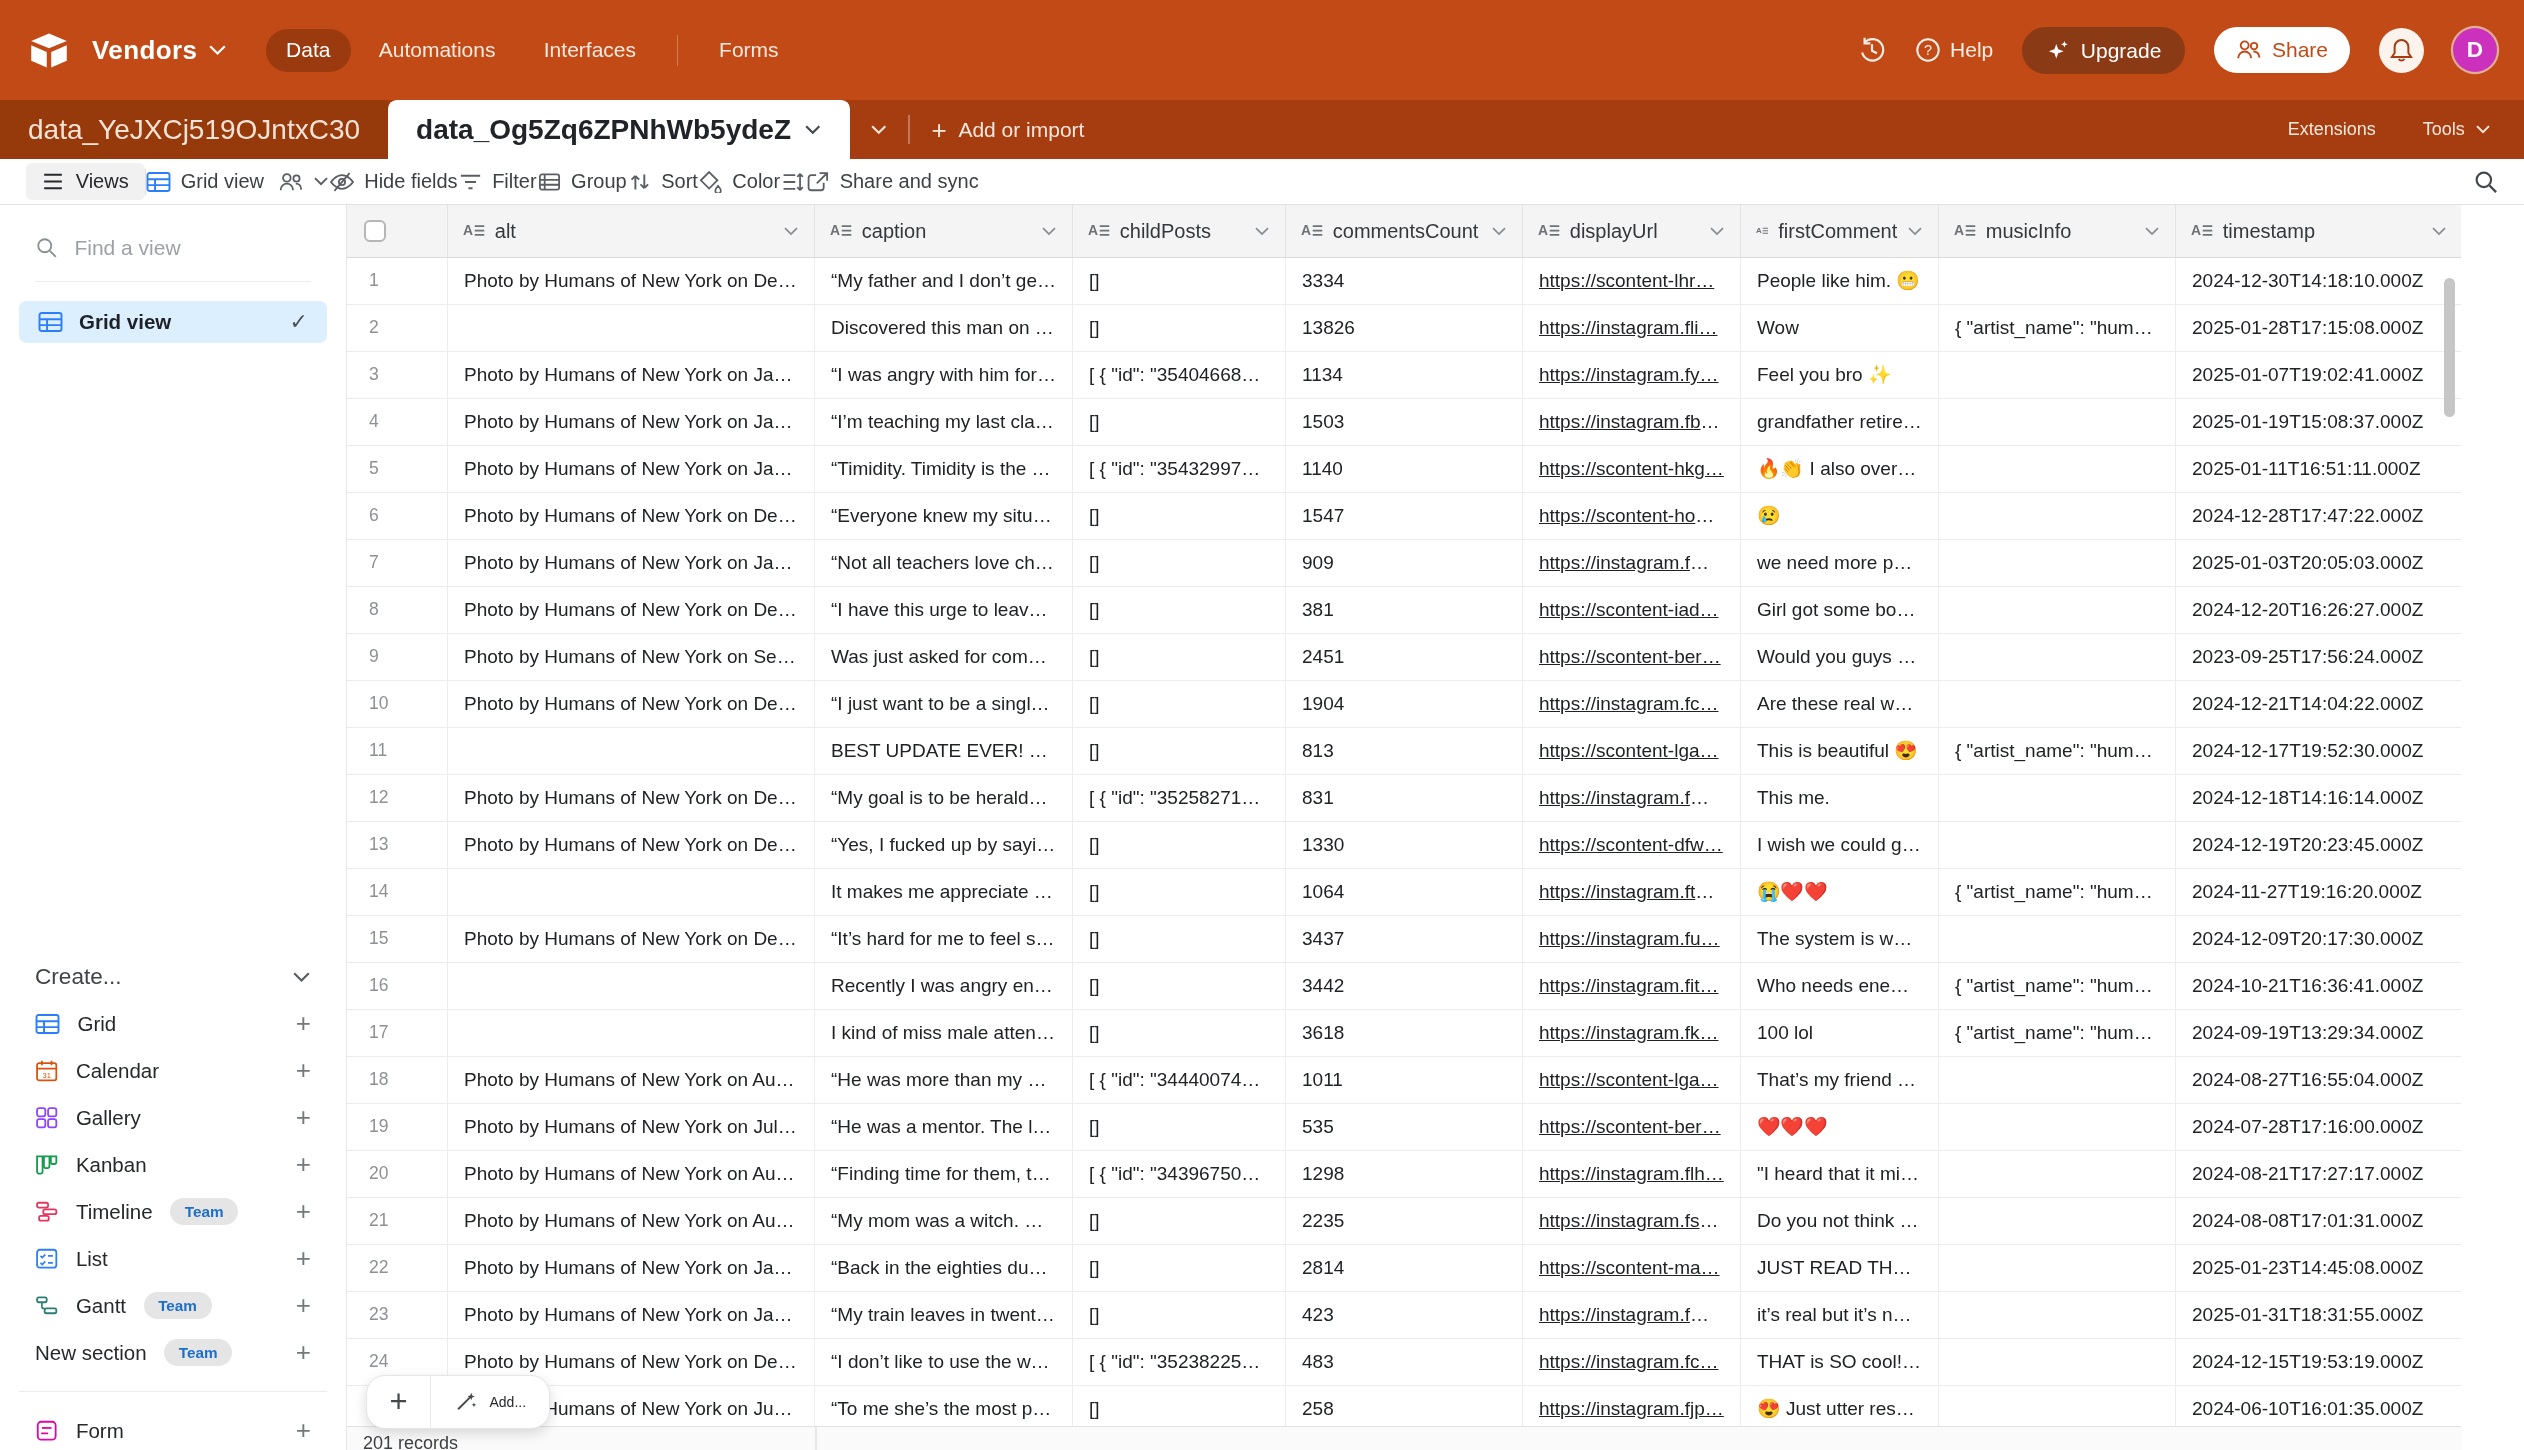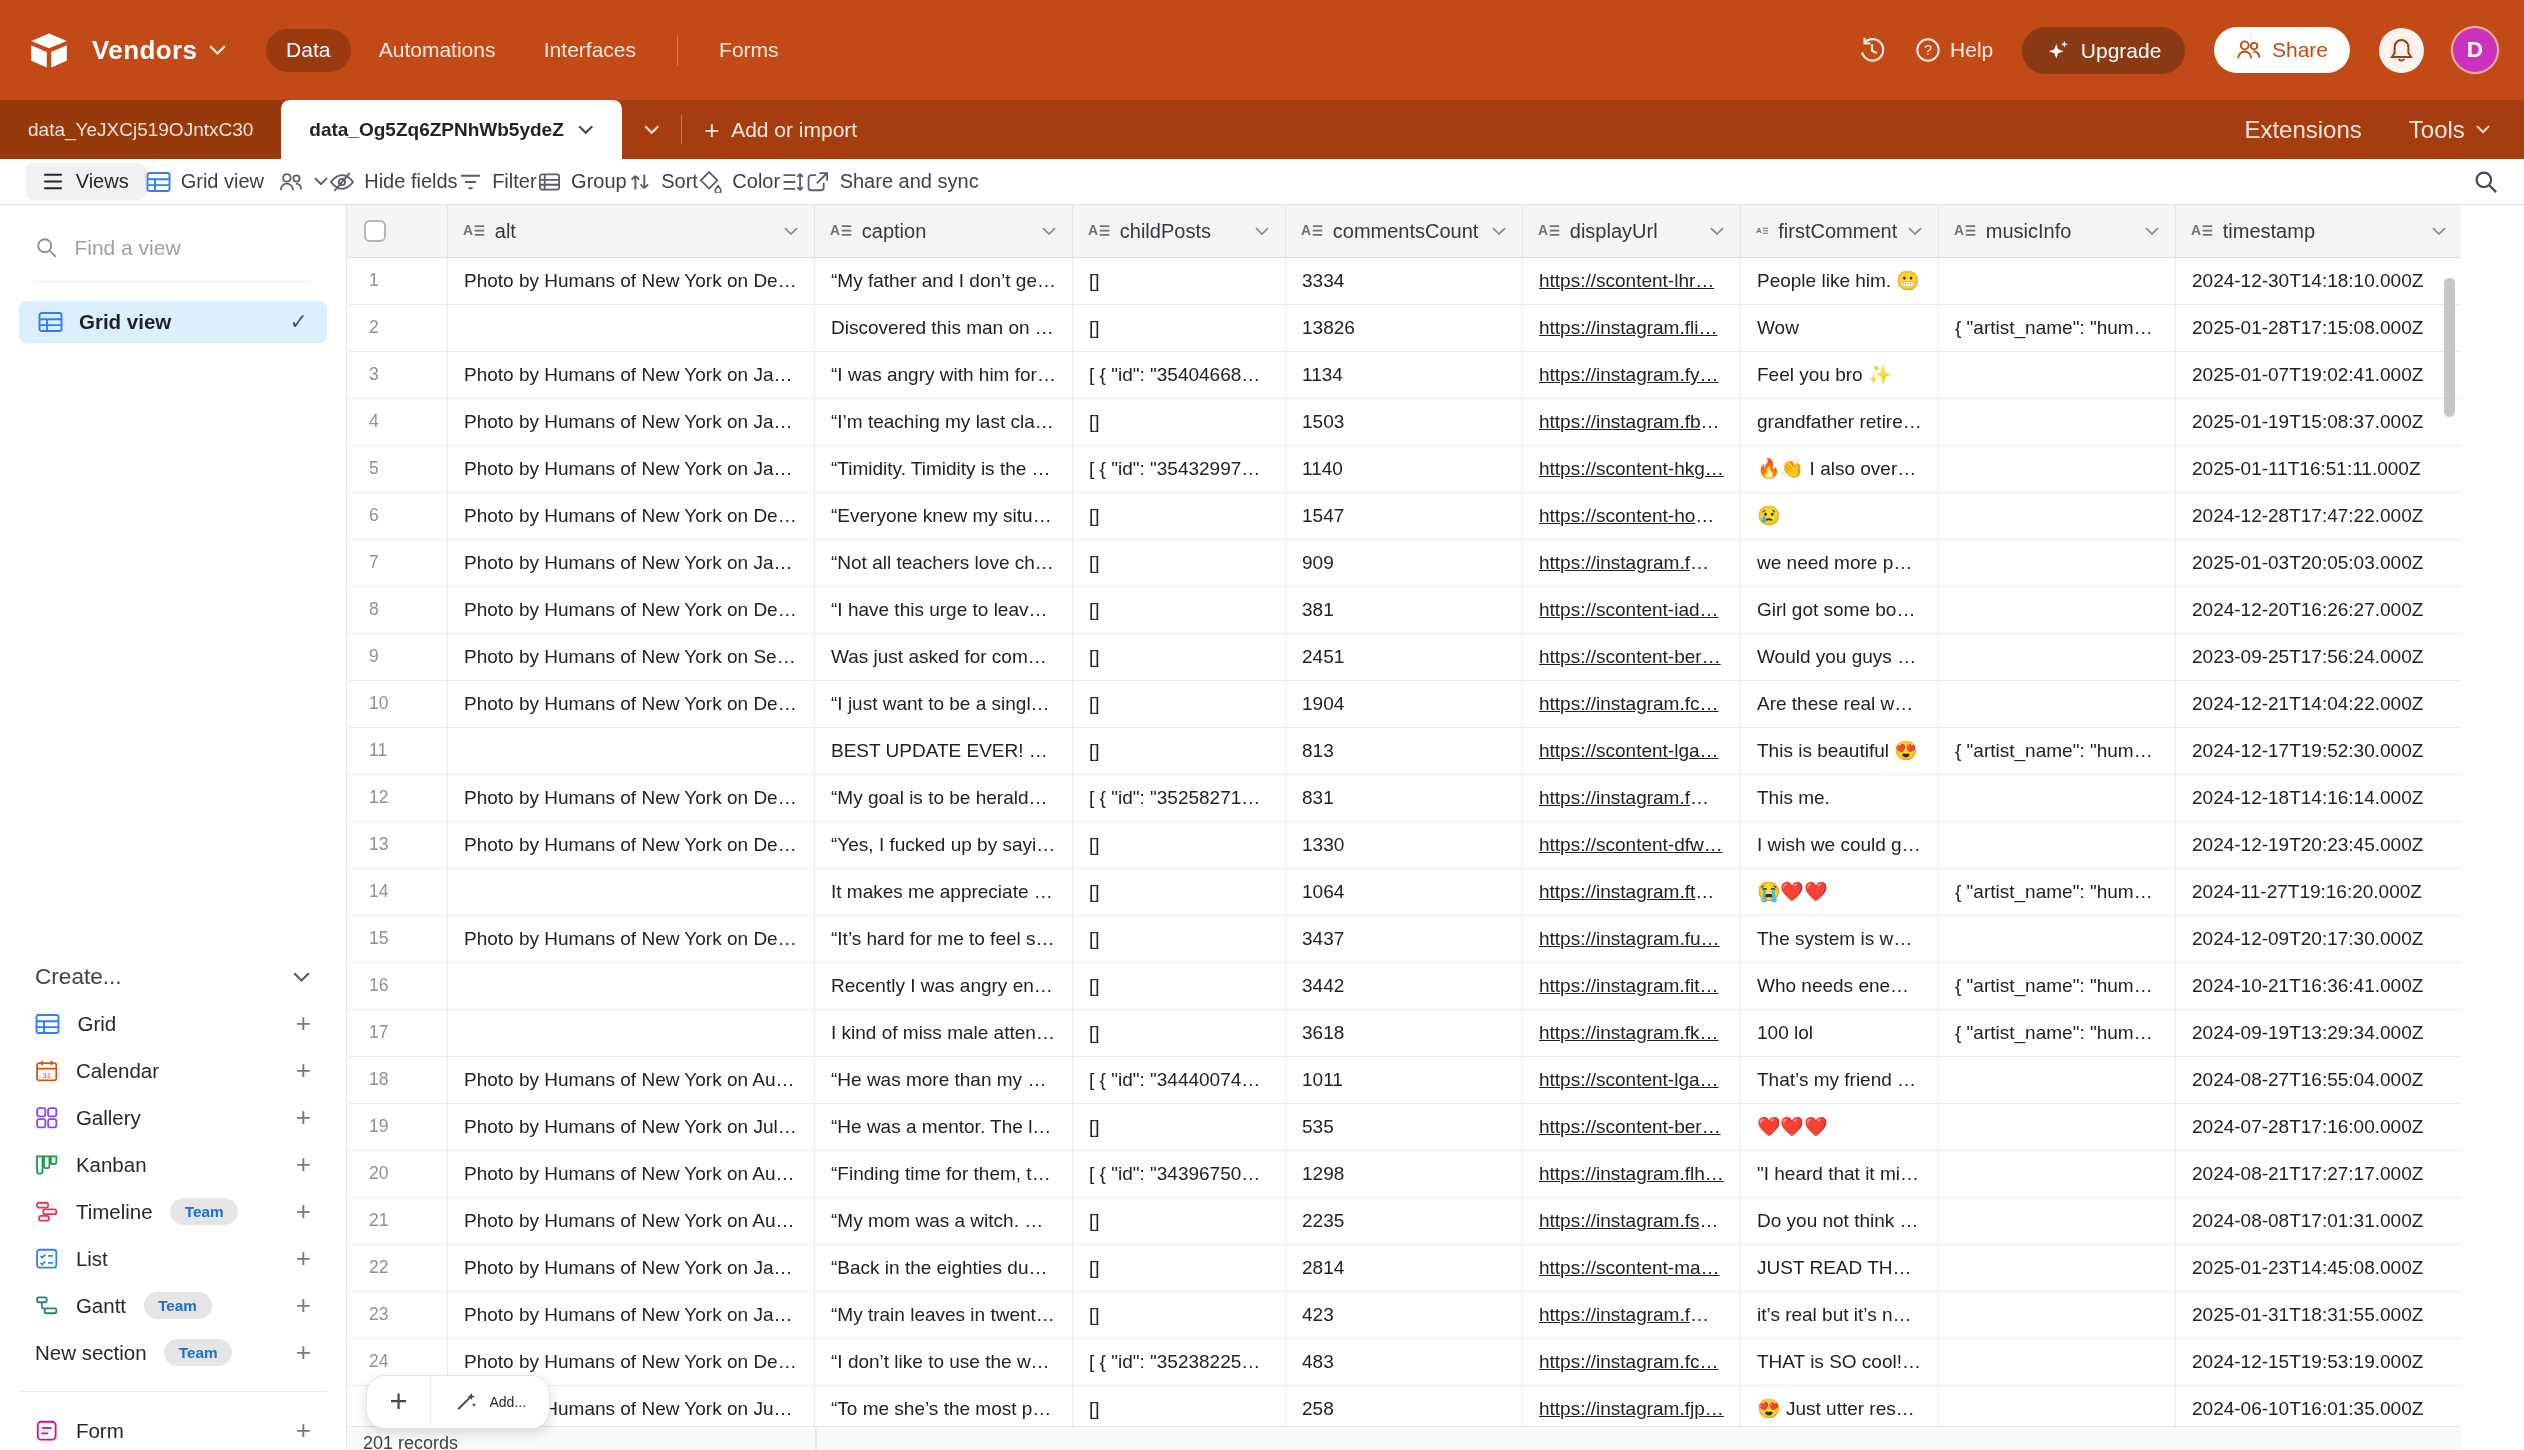--- a/index.html
+++ b/index.html
@@ -23,30 +23,30 @@
   .share { background:#fff; color:#C24A16; border-radius:730px; padding:11px 22px;
     display:flex; align-items:center; gap:10.2px; font-size:21px; font-weight:500; }
   .bell { width:45px; height:45px; border-radius:50%; background:#FBF3EC;
     display:flex; align-items:center; justify-content:center; }
   .avatar { width:44px; height:44px; border-radius:50%; background:#CC31BE; color:#fff;
     font-size:22.6px; font-weight:700; display:flex; align-items:center; justify-content:center;
     box-shadow:0 0 0 2.2px rgba(255,255,255,.55); }
 
   
   .tabstrip { height:59px; background:#A63D10; display:flex; align-items:stretch; }
-  .tab { display:flex; align-items:center; padding:0 28px; font-size:19px; }
+  .tab { display:flex; align-items:center; padding:0 28px; font-size:28px; }
   .tab.inactive { background:#963A0B; color:#F6E3D7; }
   .tab.active { background:#fff; color:#202327; font-weight:600; border-radius:8.8px 8.8px 0 0; gap:13px; }
   .strip-chev { display:flex; align-items:center; padding:0 20.5px; }
   .strip-vline { width:1.5px; height:29px; background:rgba(255,255,255,.3); align-self:center; }
   .add-import { display:flex; align-items:center; gap:11.7px; padding:0 22px;
     font-size:21px; color:#FBE9DE; }
   .plus-ch { font-size:26px; font-weight:300; line-height:1; }
   .strip-right { margin-left:auto; display:flex; align-items:center; gap:47px;
-    padding-right:34px; font-size:24px; color:#FBE9DE; }
+    padding-right:34px; font-size:18px; color:#FBE9DE; }
   .tools { display:flex; align-items:center; gap:10.2px; }
 
   
   .toolbar { height:46px; background:#fff; border-bottom:1.5px solid #E2E2E2;
     display:flex; align-items:center; padding:0 26px; color:#3D4045; font-size:20px; }
   .views-btn { background:#F1F1F1; border-radius:5.8px; padding:6.6px 16px;
     display:flex; align-items:center; gap:11.7px; font-weight:500; color:#26282C; }
   .tb-div { width:1.5px; height:26px; background:#E0E0E0; }
   .tb-item { display:flex; align-items:center; gap:9.5px; }
   .gv-extra { display:flex; align-items:center; gap:8.8px; margin-left:4.4px; }

